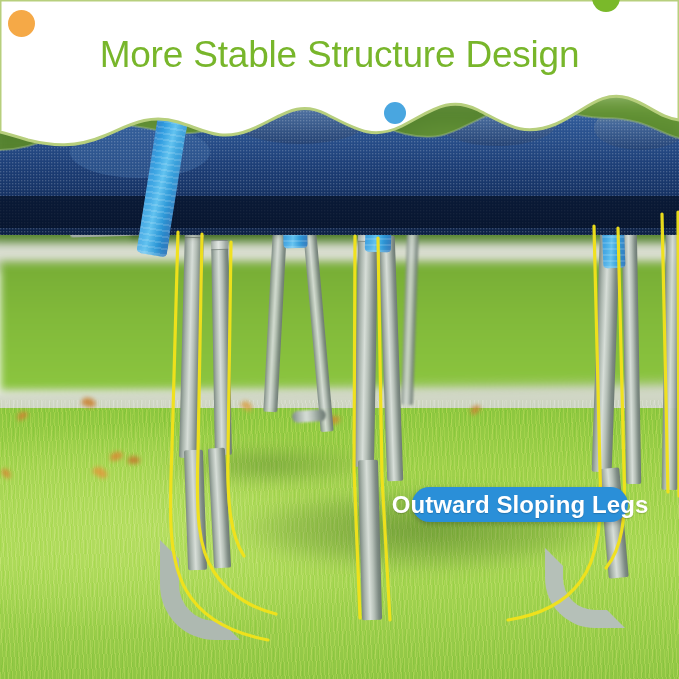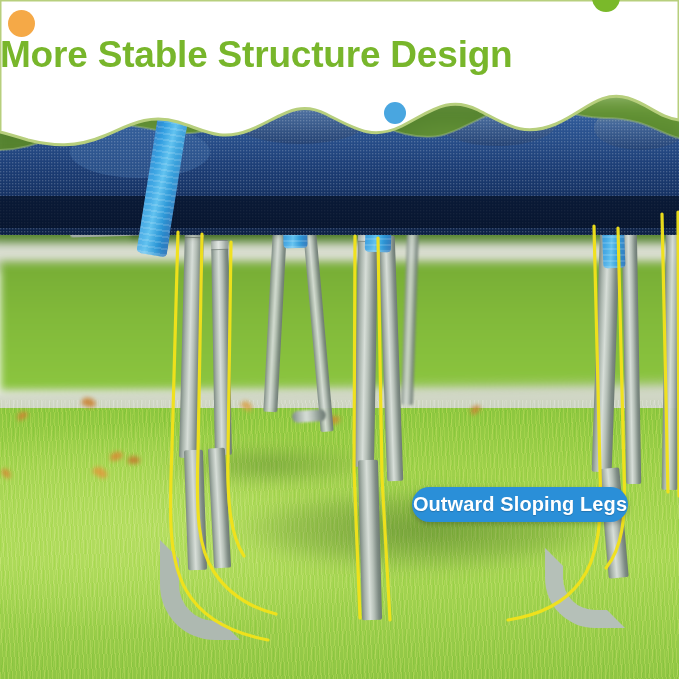--- a/index.html
+++ b/index.html
@@ -136,36 +136,37 @@
   
   .annot-svg { position: absolute; left: 0; top: 0; width: 679px; height: 679px; pointer-events: none; }
 
   
   .wave-svg { position: absolute; left: 0; top: 0; width: 679px; height: 190px; }
 
   
   .title {
     position: absolute;
     left: 0; top: 34px; width: 679px;
+    text-align: center;
     font-size: 37px;
-    font-weight: 700;
+    font-weight: 400;
     letter-spacing: -0.2px;
     white-space: nowrap;
   }
 
   
   .dot { position: absolute; border-radius: 50%; }
 
   
   .badge {
     position: absolute;
     display: flex; align-items: center; justify-content: center;
     color: #ffffff;
     font-weight: 700;
-    font-size: 20px;
+    font-size: 24px;
     letter-spacing: .1px;
     border-radius: 18px;
     white-space: nowrap;
     box-shadow: 0 2px 5px rgba(0,0,0,.22);
     text-shadow: 0 1px 1px rgba(0,0,0,.18);
   }
 </style>
 </head>
 <body>
 

